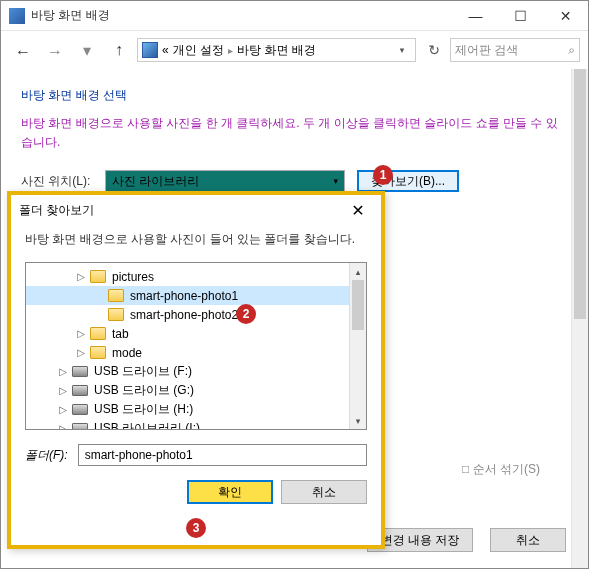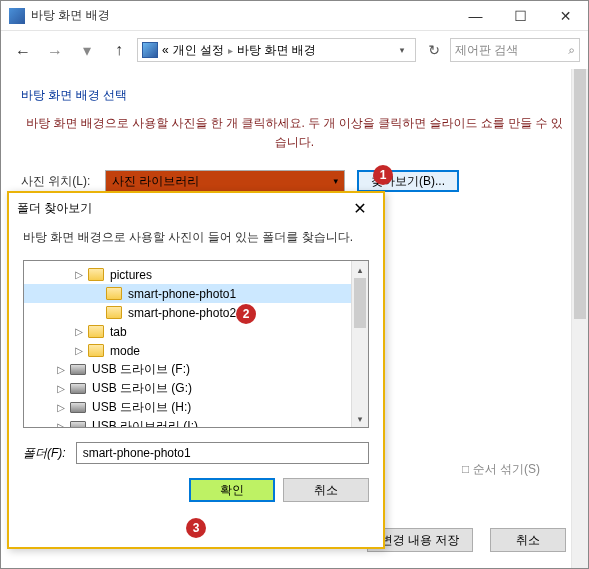--- a/index.html
+++ b/index.html
@@ -19,54 +19,54 @@
     .breadcrumb { flex: 1; height: 24px; border: 1px solid #ccc; display: flex; align-items: center; padding: 0 4px; font-size: 12px; gap: 4px; }
     .bc-icon { width: 16px; height: 16px; background: linear-gradient(135deg, #6bb6f0, #2c5aa0); border: 1px solid #2c5aa0; }
     .bc-sep { color: #888; font-size: 10px; }
     .bc-dropdown { width: 18px; height: 22px; display: flex; align-items: center; justify-content: center; font-size: 9px; color: #555; }
     .refresh { width: 24px; height: 24px; display: flex; align-items: center; justify-content: center; font-size: 14px; color: #555; margin-left: 2px; }
     .searchbox { width: 130px; height: 24px; border: 1px solid #ccc; display: flex; align-items: center; padding: 0 4px; font-size: 12px; color: #888; gap: 4px; }
     
     
     .content { padding: 10px 20px; position: relative; }
     .heading { color: #003399; font-size: 12px; margin: 8px 0 10px; font-weight: normal; }
-    .desc { font-size: 12px; color: #7f1d1d; line-height: 1.6; margin-bottom: 18px; text-align: center; }
+    .desc { font-size: 12px; color: #a21caf; line-height: 1.6; margin-bottom: 18px; }
     
     .row { display: flex; align-items: center; gap: 12px; margin-bottom: 10px; }
     .row-label { font-size: 12px; color: #333; width: 72px; }
-    .dropdown { flex: 0 0 240px; height: 22px; background: #c2410c; border: 1px solid #adadad; display: flex; align-items: center; padding: 0 6px; font-size: 12px; justify-content: space-between; }
+    .dropdown { flex: 0 0 240px; height: 22px; background: #0f766e; border: 1px solid #adadad; display: flex; align-items: center; padding: 0 6px; font-size: 12px; justify-content: space-between; }
     .dropdown .arrow { font-size: 9px; }
     .browse-btn { height: 22px; padding: 0 12px; border: 2px solid #0078d7; background: #e5f1fb; font-size: 12px; display: flex; align-items: center; }
     
     .badge { position: absolute; width: 20px; height: 20px; background: #c62828; color: #fff; border-radius: 50%; display: flex; align-items: center; justify-content: center; font-size: 12px; font-weight: bold; z-index: 50; }
     .badge1 { top: 164px; left: 372px; }
     
     
-    .dialog { position: absolute; top: 190px; left: 6px; width: 378px; height: 358px; background: #fff; border: 2px solid #eab308; box-shadow: 2px 2px 8px rgba(0,0,0,0.2); z-index: 10; }
+    .dialog { position: absolute; top: 190px; left: 6px; width: 378px; height: 358px; background: #fff; border: 4px solid #eab308; box-shadow: 2px 2px 8px rgba(0,0,0,0.2); z-index: 10; }
     .dlg-title { height: 30px; display: flex; align-items: center; padding: 0 8px; font-size: 12px; justify-content: space-between; }
     .dlg-close { width: 30px; height: 24px; display: flex; align-items: center; justify-content: center; font-size: 16px; }
     .dlg-desc { padding: 6px 14px 14px; font-size: 12px; color: #333; }
     .tree-wrap { margin: 0 14px; border: 1px solid #888; height: 168px; overflow: hidden; position: relative; }
     .tree { padding: 4px 0; font-size: 12px; }
     .tree-item { display: flex; align-items: center; height: 19px; padding-left: 8px; gap: 2px; }
     .tree-item.selected { background: #cce8ff; }
     .expander { width: 14px; text-align: center; color: #666; font-size: 10px; }
     .folder-icon { width: 16px; height: 13px; background: linear-gradient(#ffe9a6, #f7ce52); border: 1px solid #d4a017; border-radius: 1px; margin-right: 4px; }
     .drive-icon { width: 16px; height: 11px; background: linear-gradient(#ddd, #888); border: 1px solid #666; border-radius: 1px; margin-right: 4px; }
     .tree-scrollbar { position: absolute; right: 0; top: 0; bottom: 0; width: 17px; background: #f0f0f0; border-left: 1px solid #ddd; }
     .tree-scrollbar .up, .tree-scrollbar .down { height: 17px; display: flex; align-items: center; justify-content: center; font-size: 9px; color: #555; }
     .tree-scrollbar .thumb { position: absolute; top: 17px; left: 2px; right: 2px; height: 50px; background: #cdcdcd; }
     
     .folder-row { display: flex; align-items: center; padding: 14px; gap: 10px; }
     .folder-row label { font-size: 12px; font-style: italic; }
     .folder-input { flex: 1; height: 22px; border: 1px solid #888; padding: 0 6px; font-size: 12px; }
     
     .dlg-btns { display: flex; justify-content: flex-end; gap: 8px; padding: 0 14px 14px; position: relative; }
     .dlg-btn { width: 86px; height: 24px; border: 1px solid #adadad; background: #e1e1e1; font-size: 12px; display: flex; align-items: center; justify-content: center; }
-    .dlg-btn.primary { border: 2px solid #0078d7; background: #bef264; }
+    .dlg-btn.primary { border: 2px solid #0078d7; background: #fde047; }
     
     .badge2 { top: 303px; left: 235px; }
     .badge3 { top: 517px; left: 185px; }
     
     
     .bottom-row { position: absolute; bottom: 16px; right: 22px; display: flex; gap: 17px; align-items: center; justify-content: center; }
     .bottom-row .dlg-btn { width: 106px; }
     .randomize { position: absolute; top: 460px; right: 48px; font-size: 12px; color: #888; }
     
     .main-scrollbar { position: absolute; right: 0; top: 68px; bottom: 0; width: 17px; background: #f0f0f0; border-left: 1px solid #e5e5e5; }

